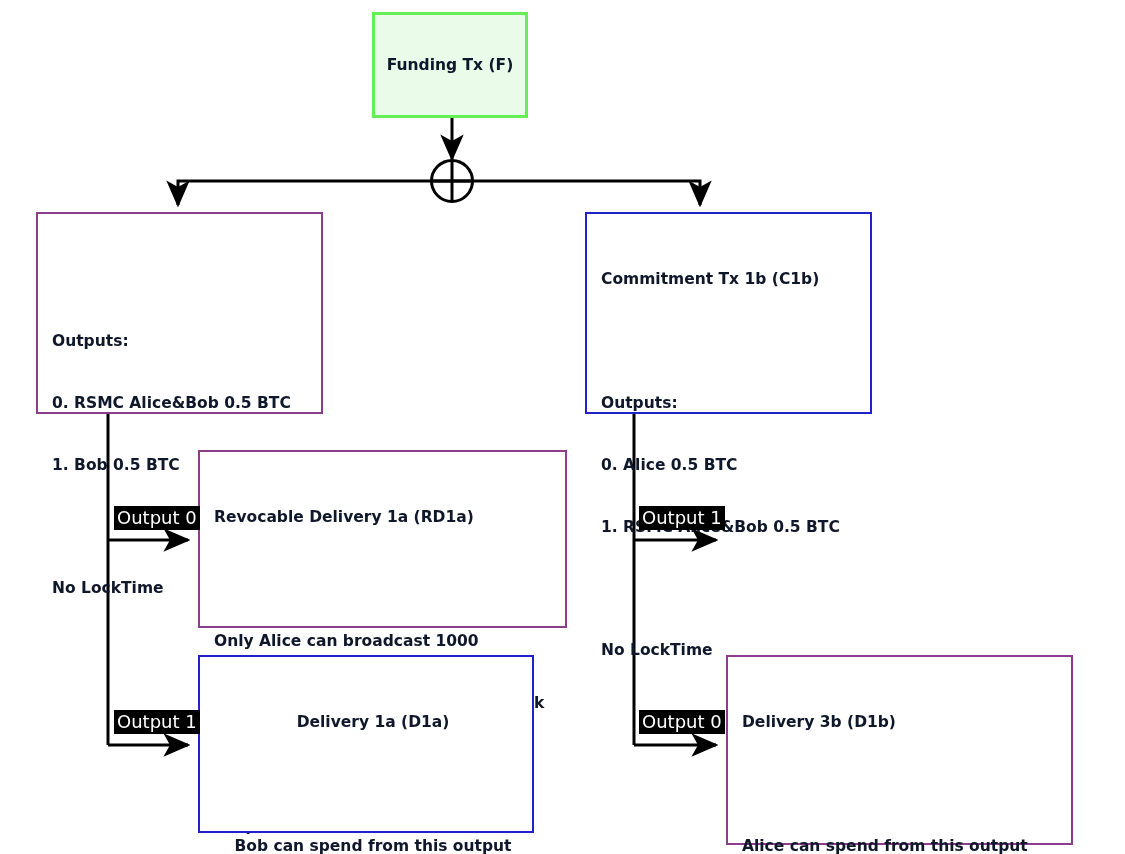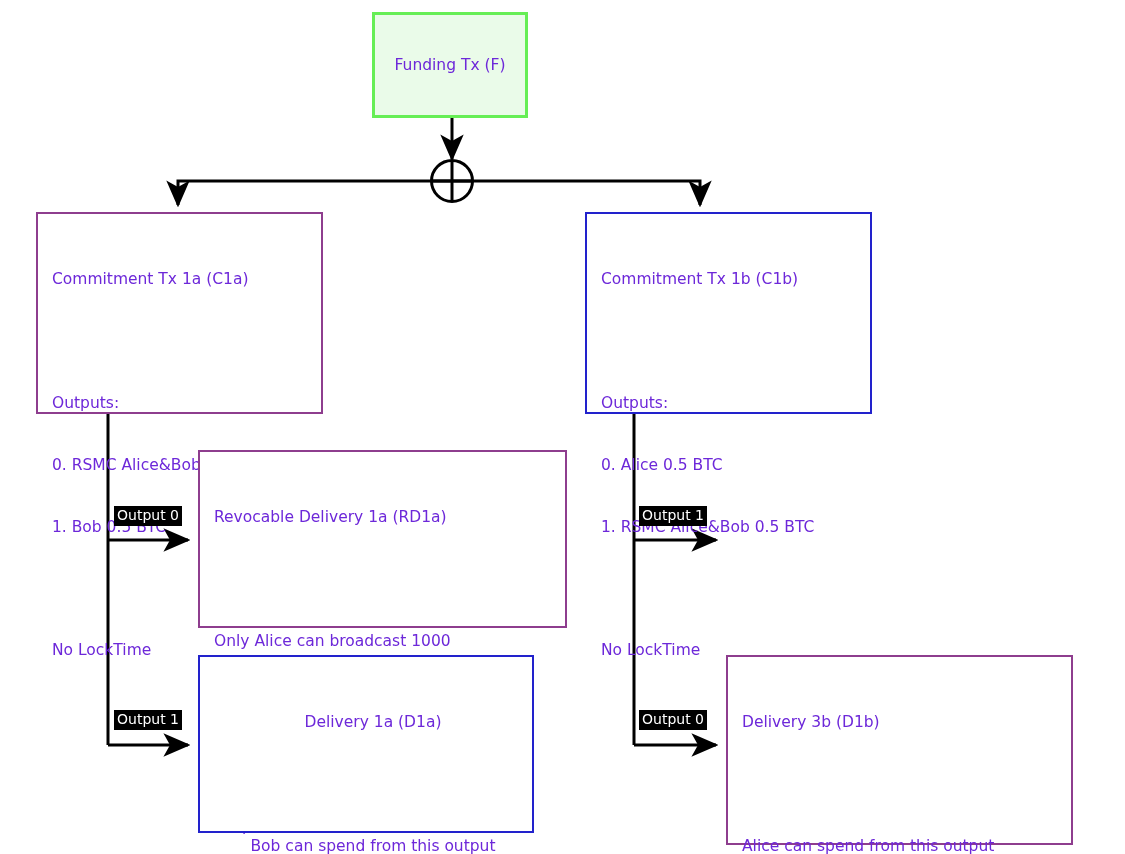--- a/index.html
+++ b/index.html
@@ -25,42 +25,43 @@
     height: 854px;
     pointer-events: none;
   }
   .node {
     position: absolute;
     box-sizing: border-box;
     background: #ffffff;
     border-style: solid;
     white-space: pre;
     line-height: 1.33;
-    color: #6d28d9;
+    color: #0f172a;
     font-size: 15.5px;
+    font-weight: bold;
   }
   .node-funding {
     border-width: 3px;
     border-color: #66ee55;
     background: #eafbe9;
     display: flex;
     align-items: center;
     justify-content: center;
     text-align: center;
   }
   .node-purple { border-width: 2.5px; border-color: #8e3d8e; }
   .node-blue   { border-width: 2.5px; border-color: #2222cc; }
   .node-pad {
     padding: 14px 0 0 14px;
   }
   .edge-label {
     position: absolute;
     background: #000000;
     color: #ffffff;
-    font-size: 14px;
+    font-size: 18px;
     line-height: 1.18;
     padding: 1px 3px 2px 3px;
     white-space: nowrap;
     font-family: "DejaVu Sans", sans-serif;
   }
 </style>
 </head>
 <body>
 
 <div id="canvas">
@@ -98,21 +99,20 @@
       <line x1="634" y1="540" x2="716" y2="540" stroke="#000000" stroke-width="3" marker-end="url(#arrow)"></line>
       <line x1="634" y1="745" x2="716" y2="745" stroke="#000000" stroke-width="3" marker-end="url(#arrow)"></line>
     </g>
   </svg>
 
   <div class="node node-funding" style="left:372px; top:12px; width:156px; height:106px;">
     <span>Funding Tx (F)</span>
   </div>
 
   <div class="node node-purple node-pad" style="left:36px; top:212px; width:287px; height:202px;">
-    <div>Commitment Tx 1a (C1a)</div>
     <div style="height:1.33em;">&nbsp;</div>
     <div>Outputs:</div>
     <div>0. RSMC Alice&amp;Bob 0.5 BTC</div>
     <div>1. Bob 0.5 BTC</div>
     <div style="height:1.33em;">&nbsp;</div>
     <div>No LockTime</div>
   </div>
 
   <div class="node node-blue node-pad" style="left:585px; top:212px; width:287px; height:202px;">
     <div>Commitment Tx 1b (C1b)</div>

